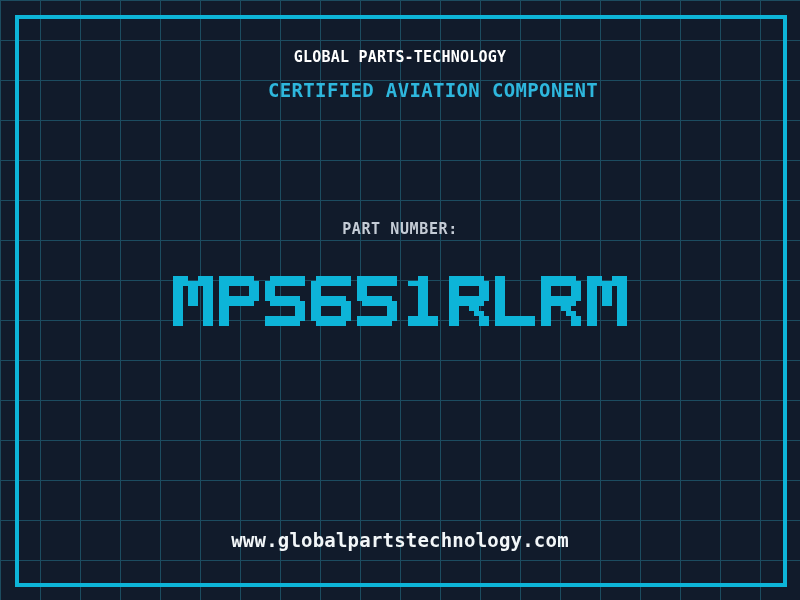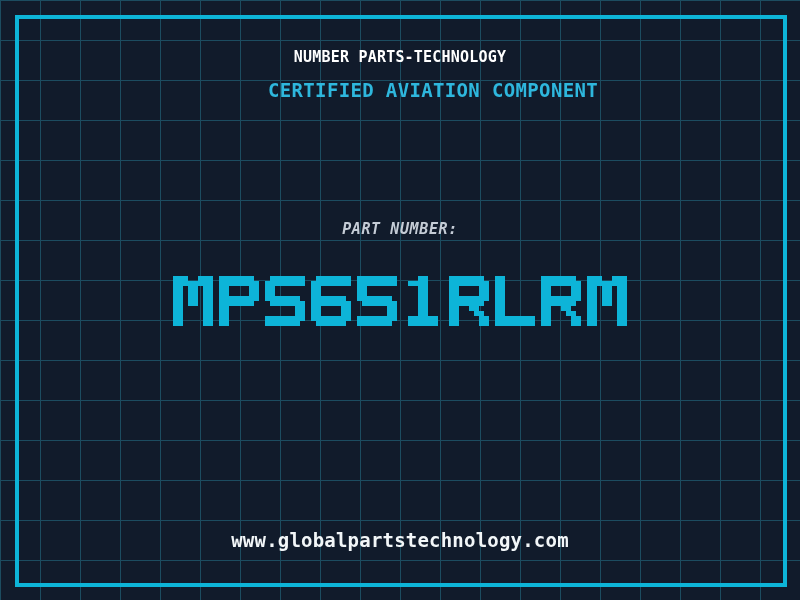--- a/index.html
+++ b/index.html
@@ -50,21 +50,20 @@
     letter-spacing: 0.35px;
     color: var(--subtitle);
     margin-left: 33px;
   }
   .part-label {
     top: 222px;
     font-size: 15px;
     font-weight: 700;
     letter-spacing: 0.6px;
     color: var(--label);
-    font-style: italic;
   }
   .part-number-wrap {
     position: absolute;
     top: 276px; left: 0; width: 100%;
     display: flex;
     justify-content: center;
   }
   .part-number-wrap svg { display: block; }
   .site-url {
     top: 531px;
@@ -73,21 +72,21 @@
     letter-spacing: 0.2px;
     color: var(--url);
     cursor: pointer;
   }
 </style>
 </head>
 <body>
 
 <div class="frame"></div>
 
-<div class="txt brand-title">NUMBER PARTS-TECHNOLOGY</div>
+<div class="txt brand-title">GLOBAL PARTS-TECHNOLOGY</div>
 
 <div class="txt cert-subtitle">CERTIFIED AVIATION COMPONENT</div>
 
 <div class="txt part-label">PART NUMBER:</div>
 
 <div class="part-number-wrap">
   <svg id="pn-pixel-text" shape-rendering="crispEdges" width="454" height="50" viewBox="0 0 454 50" role="img" aria-label="MPS651RLRM">
       <rect x="0" y="0" width="5" height="5" fill="#0db4d8"></rect>
       <rect x="5" y="0" width="5" height="5" fill="#0db4d8"></rect>
       <rect x="10" y="0" width="5" height="5" fill="#0db4d8"></rect>

